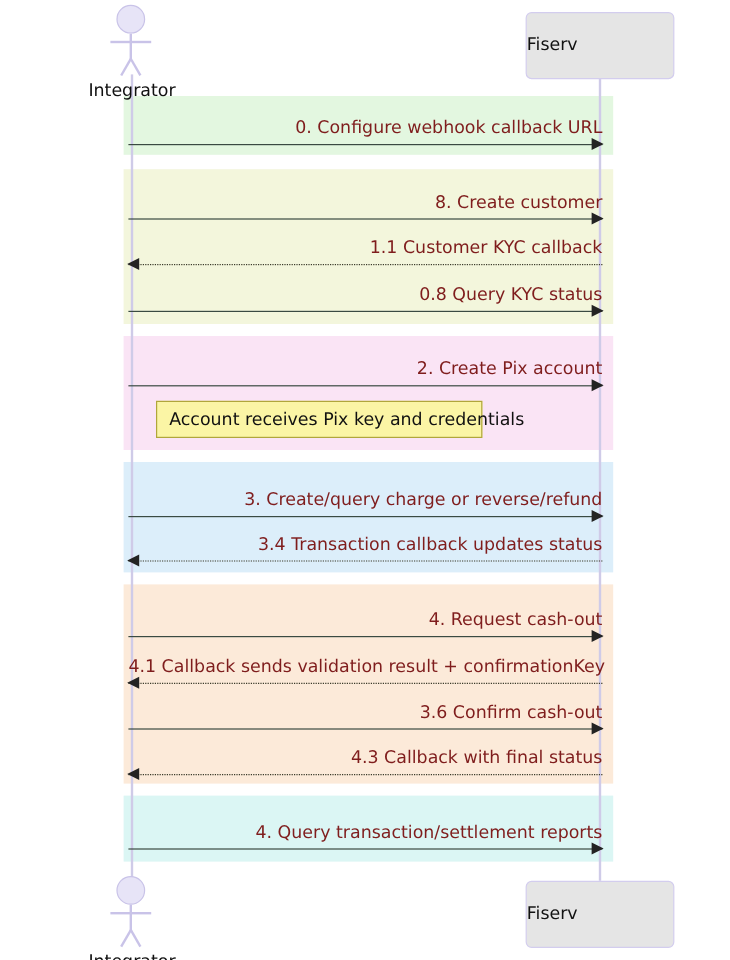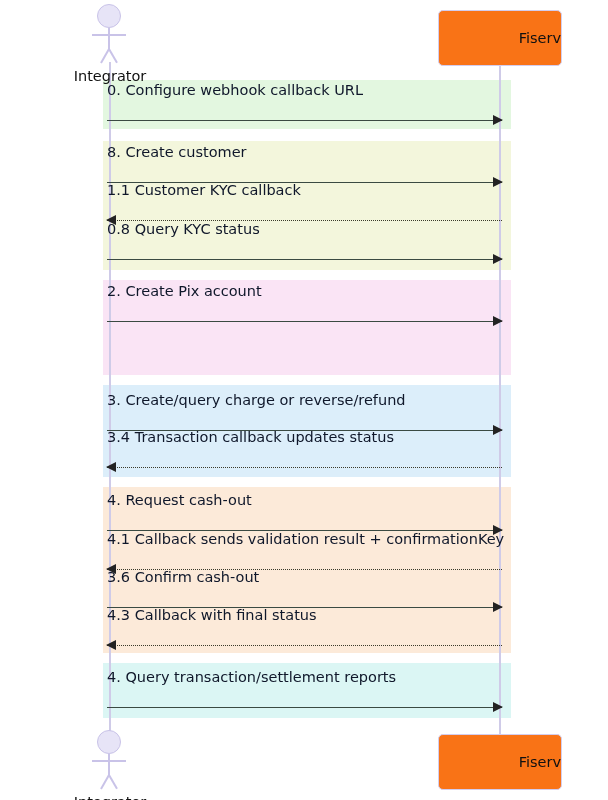--- a/index.html
+++ b/index.html
@@ -83,27 +83,27 @@
     font-size: 14.5px;
     color: #111111;
     white-space: nowrap;
   }
 
   
   .pbox {
     position: absolute;
     width: 124px;
     height: 56px;
-    background: #f97316;
+    background: #e5e5e5;
     border: 1.2px solid #d3cdee;
     border-radius: 5px;
     box-sizing: border-box;
     display: flex;
     align-items: center;
-    justify-content: flex-end;
+    justify-content: flex-start;
     font-size: 14.5px;
     color: #111111;
   }
 
   
   .msg {
     position: absolute;
     left: 107px;
     width: 395px;
     height: 0;
@@ -130,26 +130,26 @@
   .msg.right .head {
     right: -1px;
     border-left: 10px solid #232323;
   }
   .msg.left .head {
     left: -1px;
     border-right: 10px solid #232323;
   }
   .msg .caption {
     position: absolute;
-    bottom: 22px;
+    bottom: 5px;
     left: 0;
     width: 100%;
-    text-align: left;
-    font-size: 14.5px;
-    color: #0f172a;
+    text-align: right;
+    font-size: 14.5px;
+    color: #7f1d1d;
     white-space: nowrap;
   }
 
   
   .note {
     position: absolute;
     background: #fbf5a5;
     border: 1.4px solid #b0a63b;
     box-sizing: border-box;
     display: flex;
@@ -253,20 +253,23 @@
     <div class="line"></div>
     <div class="head"></div>
   </div>
 
   <div class="msg right" style="top:707px;">
     <div class="caption">4. Query transaction/settlement reports</div>
     <div class="line"></div>
     <div class="head"></div>
   </div>
 
+  <div class="note" style="left:130px;top:334px;width:272px;height:31px;">
+    <span>Account receives Pix key and credentials</span>
+  </div>
 
   <div class="actor" style="left:80px;top:730px;">
     <div class="actor-head"></div>
     <div class="actor-body"></div>
     <div class="actor-arms"></div>
     <div class="actor-leg l"></div>
     <div class="actor-leg r"></div>
     <div class="actor-label">Integrator</div>
   </div>
 

